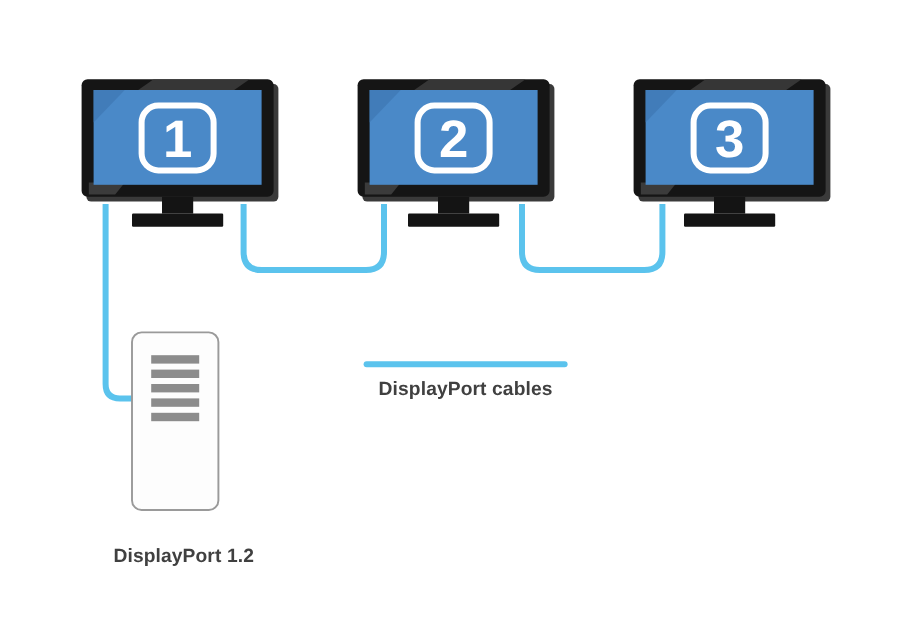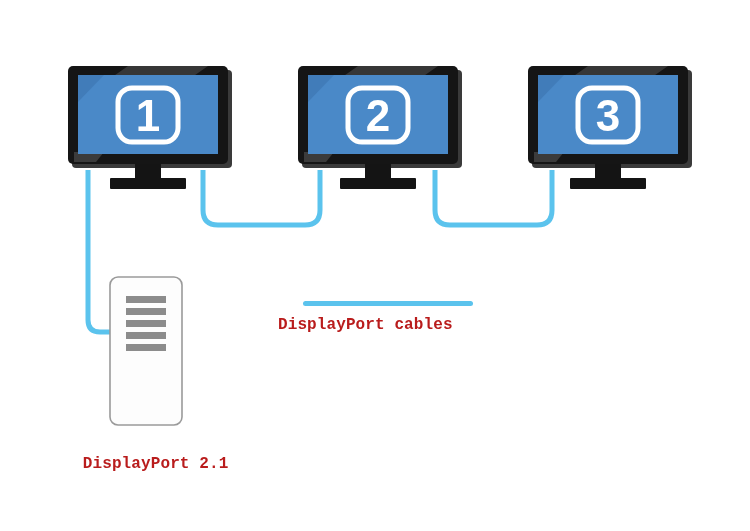--- a/index.html
+++ b/index.html
@@ -19,23 +19,24 @@
   }
   #diagram-svg {
     position: absolute;
     left: 0;
     top: 0;
     width: 750px;
     height: 531px;
   }
   .label-text {
     position: absolute;
-    font-family: Liberation Mono, monospace;
+    font-family: Liberation Sans, sans-serif;
     font-weight: bold;
-    color: #b91c1c;
+    color: #404040;
+    text-align: center;
     letter-spacing: 0.1px;
     white-space: pre;
     line-height: 1.25;
   }
   #source-label {
     left: 44px;
     top: 434px;
     width: 200px;
     font-size: 16px;
   }
@@ -126,16 +127,16 @@
       <rect x="126" y="332" width="40" height="7" fill="#8C8C8C"></rect>
       <rect x="126" y="344" width="40" height="7" fill="#8C8C8C"></rect>
     </g>
 
   </svg>
 
   <div class="legend-line" style="background:#5BC3ED;"></div>
   <div class="label-text" id="legend-label">DisplayPort cables</div>
 
   <div class="label-text" id="source-label">
-    <span>DisplayPort 2.1</span><br>
+    <span>DisplayPort 1.2</span><br>
   </div>
 
 </div>
 
 </body></html>

